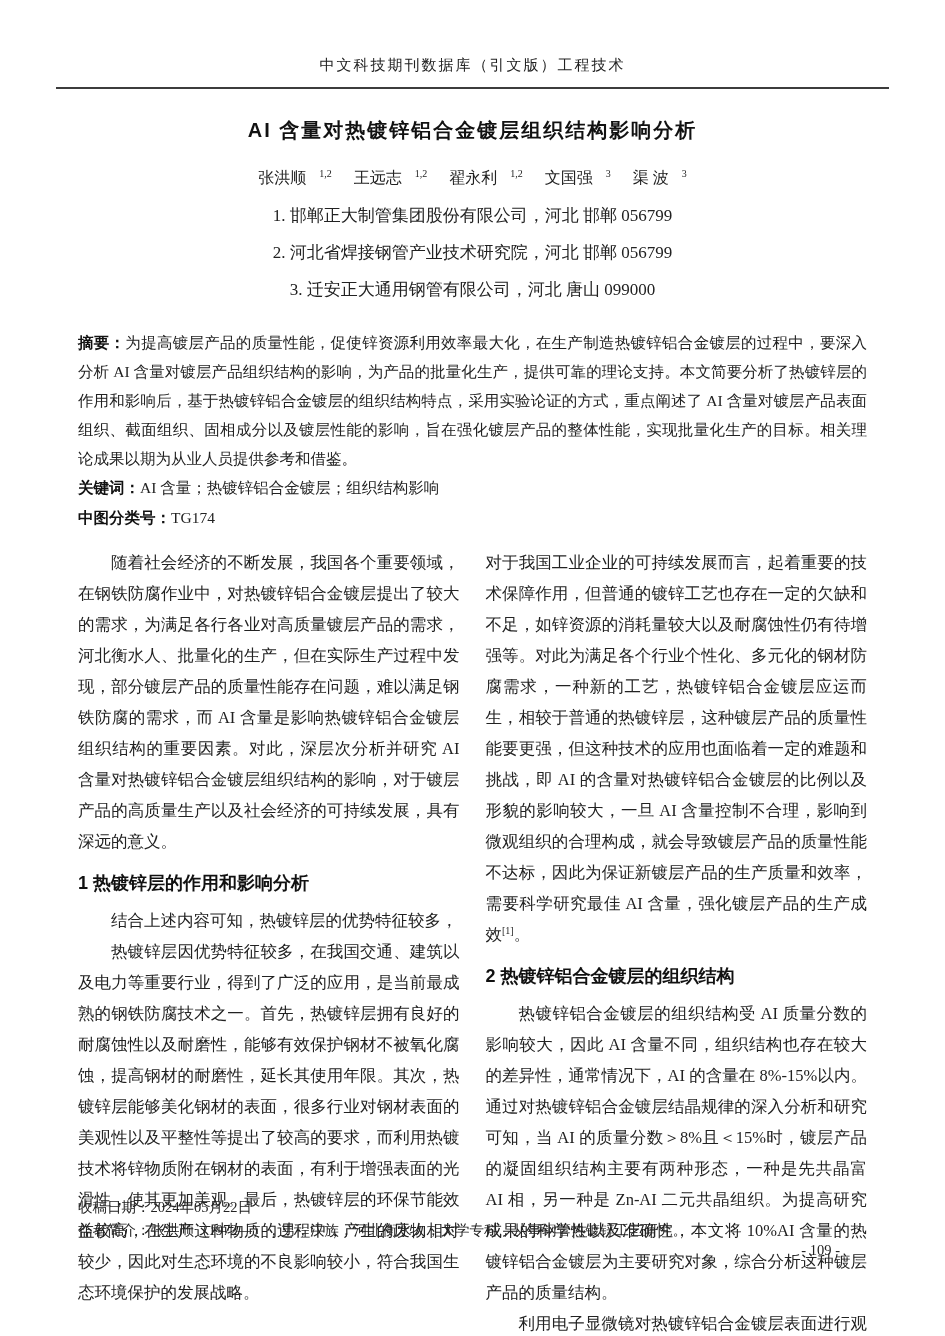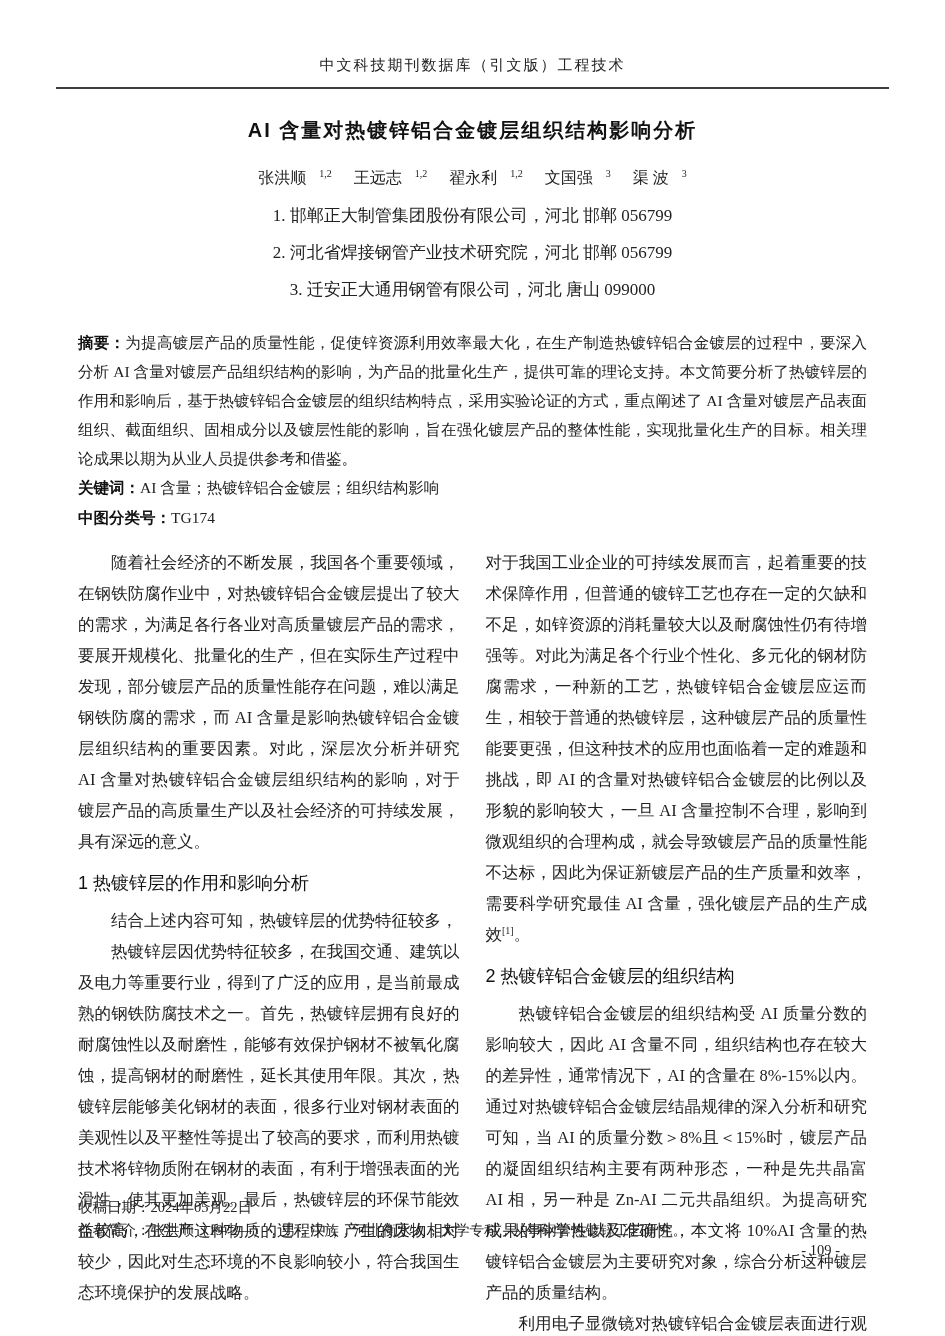--- a/index.html
+++ b/index.html
@@ -22,21 +22,21 @@
   .affiliations p{margin:0;}
   
   .abstract{margin:20px 0 0;font-size:15.5px;line-height:29px;text-align:justify;color:#222;}
   .kv{margin:0;font-size:15.5px;line-height:30px;color:#222;}
   .lbl{font-family:"Liberation Sans","DejaVu Sans",sans-serif;font-weight:700;color:#111;}
   
   .columns{display:flex;gap:26px;margin-top:14px;}
   .col{flex:1;min-width:0;font-size:16.5px;line-height:31px;text-align:justify;color:#222;}
   .col p{margin:0;}
   .indent{text-indent:2em;}
-  .col h2{font-family:"Liberation Sans","DejaVu Sans",sans-serif;font-size:18px;font-weight:400;
+  .col h2{font-family:"Liberation Sans","DejaVu Sans",sans-serif;font-size:18px;font-weight:700;
     margin:13px 0 9px;color:#111;text-align:left;line-height:26px;}
   .ref{font-size:10px;vertical-align:super;line-height:0;}
   
   .footer{position:absolute;left:78px;right:78px;top:1196px;font-size:14.5px;line-height:23px;color:#222;}
   .footer p{margin:0;}
   .page-number{position:absolute;right:105px;top:1242px;font-size:14.5px;color:#222;}
 </style>
 </head>
 <body>
 
@@ -64,21 +64,21 @@
 
   <p class="abstract"><span class="lbl">摘要：</span><span>为提高镀层产品的质量性能，促使锌资源利用效率最大化，在生产制造热镀锌铝合金镀层的过程中，要深入分析 AI 含量对镀层产品组织结构的影响，为产品的批量化生产，提供可靠的理论支持。本文简要分析了热镀锌层的作用和影响后，基于热镀锌铝合金镀层的组织结构特点，采用实验论证的方式，重点阐述了 AI 含量对镀层产品表面组织、截面组织、固相成分以及镀层性能的影响，旨在强化镀层产品的整体性能，实现批量化生产的目标。相关理论成果以期为从业人员提供参考和借鉴。</span></p>
 
   <p class="kv"><span class="lbl">关键词：</span><span>AI 含量；热镀锌铝合金镀层；组织结构影响</span></p>
 
   <p class="kv"><span class="lbl">中图分类号：</span><span>TG174</span></p>
 
   <div class="columns">
 
     <div class="col">
-      <p class="indent">随着社会经济的不断发展，我国各个重要领域，在钢铁防腐作业中，对热镀锌铝合金镀层提出了较大的需求，为满足各行各业对高质量镀层产品的需求，要展开规模化、批量化的生产，但在实际生产过程中发现，部分镀层产品的质量性能存在问题，难以满足钢铁防腐的需求，而 AI 含量是影响热镀锌铝合金镀层组织结构的重要因素。对此，深层次分析并研究 AI 含量对热镀锌铝合金镀层组织结构的影响，对于镀层产品的高质量生产以及社会经济的可持续发展，具有深远的意义。</p>
+      <p class="indent">随着社会经济的不断发展，我国各个重要领域，在钢铁防腐作业中，对热镀锌铝合金镀层提出了较大的需求，为满足各行各业对高质量镀层产品的需求，河北衡水人、批量化的生产，但在实际生产过程中发现，部分镀层产品的质量性能存在问题，难以满足钢铁防腐的需求，而 AI 含量是影响热镀锌铝合金镀层组织结构的重要因素。对此，深层次分析并研究 AI 含量对热镀锌铝合金镀层组织结构的影响，对于镀层产品的高质量生产以及社会经济的可持续发展，具有深远的意义。</p>
       <h2>1 热镀锌层的作用和影响分析</h2>
       <p class="indent">结合上述内容可知，热镀锌层的优势特征较多，</p>
       <p class="indent">热镀锌层因优势特征较多，在我国交通、建筑以及电力等重要行业，得到了广泛的应用，是当前最成熟的钢铁防腐技术之一。首先，热镀锌层拥有良好的耐腐蚀性以及耐磨性，能够有效保护钢材不被氧化腐蚀，提高钢材的耐磨性，延长其使用年限。其次，热镀锌层能够美化钢材的表面，很多行业对钢材表面的美观性以及平整性等提出了较高的要求，而利用热镀技术将锌物质附在钢材的表面，有利于增强表面的光滑性，使其更加美观。最后，热镀锌层的环保节能效益较高，在生产这种物质的过程中，产生的废物相对较少，因此对生态环境的不良影响较小，符合我国生态环境保护的发展战略。</p>
     </div>
 
     <div class="col">
       <p><span>对于我国工业企业的可持续发展而言，起着重要的技术保障作用，但普通的镀锌工艺也存在一定的欠缺和不足，如锌资源的消耗量较大以及耐腐蚀性仍有待增强等。对此为满足各个行业个性化、多元化的钢材防腐需求，一种新的工艺，热镀锌铝合金镀层应运而生，相较于普通的热镀锌层，这种镀层产品的质量性能要更强，但这种技术的应用也面临着一定的难题和挑战，即 AI 的含量对热镀锌铝合金镀层的比例以及形貌的影响较大，一旦 AI 含量控制不合理，影响到微观组织的合理构成，就会导致镀层产品的质量性能不达标，因此为保证新镀层产品的生产质量和效率，需要科学研究最佳 AI 含量，强化镀层产品的生产成效</span><span class="ref">[1]</span><span>。</span></p>
       <h2>2 热镀锌铝合金镀层的组织结构</h2>
       <p class="indent">热镀锌铝合金镀层的组织结构受 AI 质量分数的影响较大，因此 AI 含量不同，组织结构也存在较大的差异性，通常情况下，AI 的含量在 8%-15%以内。通过对热镀锌铝合金镀层结晶规律的深入分析和研究可知，当 AI 的质量分数＞8%且＜15%时，镀层产品的凝固组织结构主要有两种形态，一种是先共晶富 AI 相，另一种是 Zn-AI 二元共晶组织。为提高研究成果的科学性以及准确性，本文将 10%AI 含量的热镀锌铝合金镀层为主要研究对象，综合分析这种镀层产品的质量结构。</p>
       <p class="indent">利用电子显微镜对热镀锌铝合金镀层表面进行观察发现，这种物质的表面存在深浅不一定情况，其中</p>

